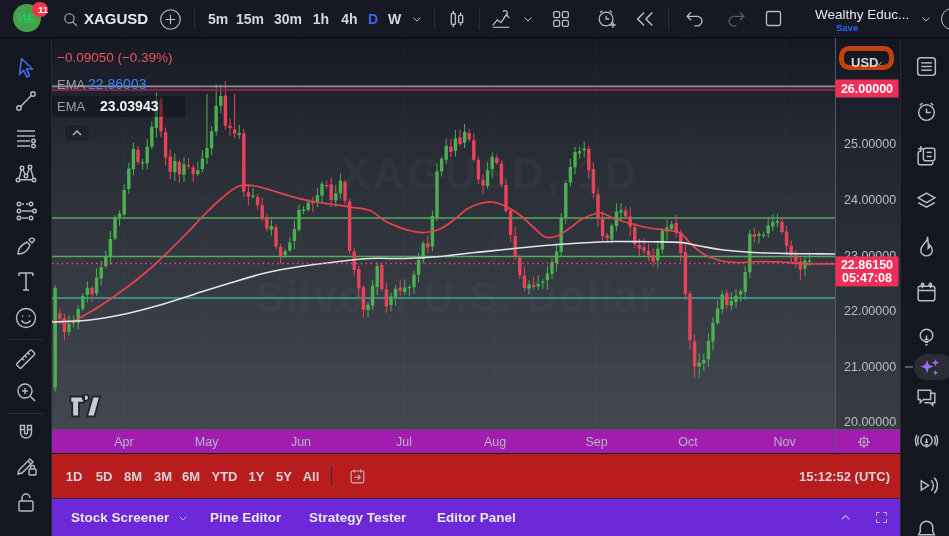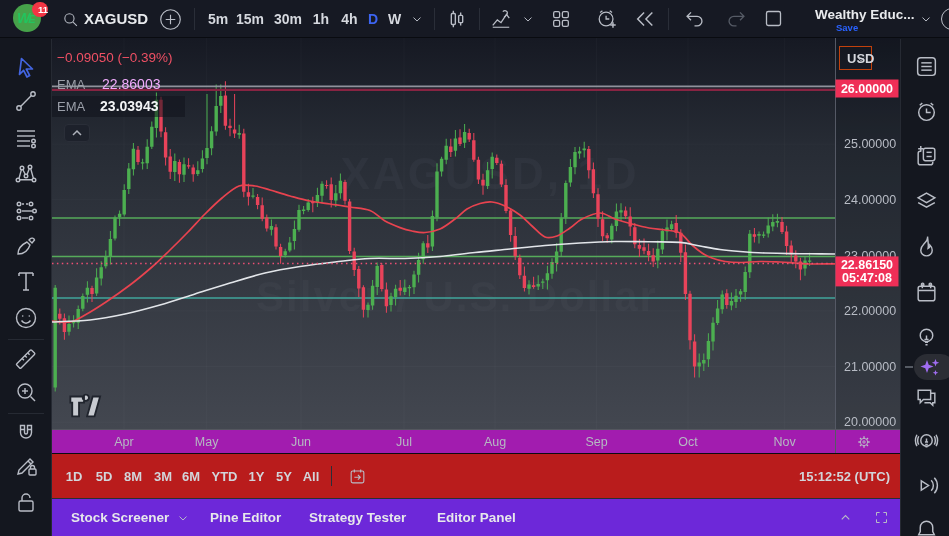--- a/index.html
+++ b/index.html
@@ -190,21 +190,21 @@
     <div class="sep" style="left:668px"></div>
     <svg class="abs " style="left:684px;top:8px" width="21" height="21" viewBox="0 0 24 24" fill="none" stroke="#b9bdc6" stroke-width="1.4">
       <path d="M8 5L3.5 9.5L8 14M3.5 9.5H15a5.5 5.5 0 0 1 0 11h-3" stroke-width="1.5"></path>
     </svg>
     <svg class="abs " style="left:726px;top:8px" width="21" height="21" viewBox="0 0 24 24" fill="none" stroke="#565b66" stroke-width="1.4">
       <path d="M16 5l4.5 4.5L16 14M20.5 9.5H9a5.5 5.5 0 0 0 0 11h3" stroke-width="1.5"></path>
     </svg>
     <svg class="abs " style="left:763px;top:8px" width="21" height="21" viewBox="0 0 24 24" fill="none" stroke="#b9bdc6" stroke-width="1.4">
       <rect x="4" y="4" width="16" height="16" rx="2" stroke-width="1.5"></rect>
     </svg>
-    <span class="abs" style="left:815px;top:7px;font-size:13.5px;font-weight:bold;color:#e8eaed">Wealthy Educ...</span>
+    <span class="abs" style="left:815px;top:7px;font-size:13.5px;font-weight:normal;color:#e8eaed">Wealthy Educ...</span>
     <span class="abs" style="left:836px;top:22px;font-size:9.5px;font-weight:bold;color:#2962ff">Save</span>
     <svg class="abs " style="left:919px;top:12px" width="14" height="14" viewBox="0 0 24 24" fill="none" stroke="#b9bdc6" stroke-width="1.4">
       <path d="M6 9.5l6 6 6-6" stroke-width="1.7"></path>
     </svg>
     <div class="abs" style="left:941px;top:8px;width:22px;height:22px;border:1.4px solid #b9bdc6;border-radius:50%"></div>
   </div>
 <div id="lbar">
     <svg class="abs " style="left:14px;top:16px" width="24" height="24" viewBox="0 0 24 24" fill="none" stroke="#b9bdc6" stroke-width="1.4">
       <path d="M7.5 3.5L18.5 14h-6.2l3.4 6.6-2.7 1.4-3.4-6.7-4.1 4z" fill="none" stroke="#4365e0" stroke-width="1.7" stroke-linejoin="round"></path>
     </svg>
@@ -334,24 +334,24 @@
     </svg>
     <div class="abs" style="left:13px;top:315px;width:40px;height:26px;background:#2b2d34;border-radius:13px"></div>
     <div class="abs" style="left:4px;top:327px;width:8px;height:1.5px;background:#555a63"></div>
     <svg class="abs " style="left:16px;top:316px" width="24" height="24" viewBox="0 0 24 24" fill="none" stroke="#b9bdc6" stroke-width="1.4">
       <path d="M10 5l1.7 4.8L16.5 11.5l-4.8 1.7L10 18l-1.7-4.8L3.5 11.5l4.8-1.7z" fill="#a06df2" stroke="none"></path>
       <path d="M17.5 6l1 2.7 2.7 1-2.7 1-1 2.7-1-2.7-2.7-1 2.7-1z" fill="#a06df2" stroke="none" transform="translate(1,-2)"></path>
       <path d="M17.5 14l0.8 2 2 0.8-2 0.8-0.8 2-0.8-2-2-0.8 2-0.8z" fill="#a06df2" stroke="none" transform="translate(1,1)"></path>
     </svg>
   </div>
 <span class="abs" style="left:57px;top:50px;font-size:13.5px;color:#ef5064;z-index:3">−0.09050 (−0.39%)</span>
-<span class="abs" style="left:57px;top:76px;font-size:13px;color:#9b9fa9;z-index:3">EMA <span style="color:#f0abfc;margin-left:14px;font-size:14px">22.86003</span></span>
+<span class="abs" style="left:57px;top:76px;font-size:13px;color:#9b9fa9;z-index:3">EMA <span style="color:#3b82f6;font-size:14px">22.86003</span></span>
 <div class="abs" style="left:52px;top:96px;width:133px;height:21px;background:rgba(16,19,27,0.55);z-index:3"></div>
 <span class="abs" style="left:57px;top:98px;font-size:13px;color:#9b9fa9;z-index:3">EMA <span style="color:#f2f3f5;font-weight:bold;font-size:14px;margin-left:12px">23.03943</span></span>
 <div class="abs" style="left:64px;top:124px;width:26px;height:18px;background:#1d212b;border:1px solid #2a2e38;border-radius:4px;z-index:3">
 <svg width="24" height="16" viewBox="0 0 24 16" fill="none" stroke="#aeb2bb" stroke-width="1.5">
       <path d="M8 10l4-4 4 4"></path>
     </svg></div>
-<div class="abs" style="left:839px;top:46px;width:33px;height:24px;border:1px solid #c2410c;border-radius:0;z-index:3">
+<div class="abs" style="left:839px;top:46px;width:55px;height:24px;border:5px solid #c2410c;border-radius:10px;z-index:3">
 <span style="position:absolute;left:7px;top:4px;font-size:13px;font-weight:bold;color:#d5d8de">USD</span>
 <svg style="position:absolute;right:4px;top:6px" width="12" height="12" viewBox="0 0 24 24" fill="none" stroke="#b9bdc6" stroke-width="2">
       <path d="M6 9.5l6 6 6-6"></path>
     </svg>
 </div>
 </body></html>

